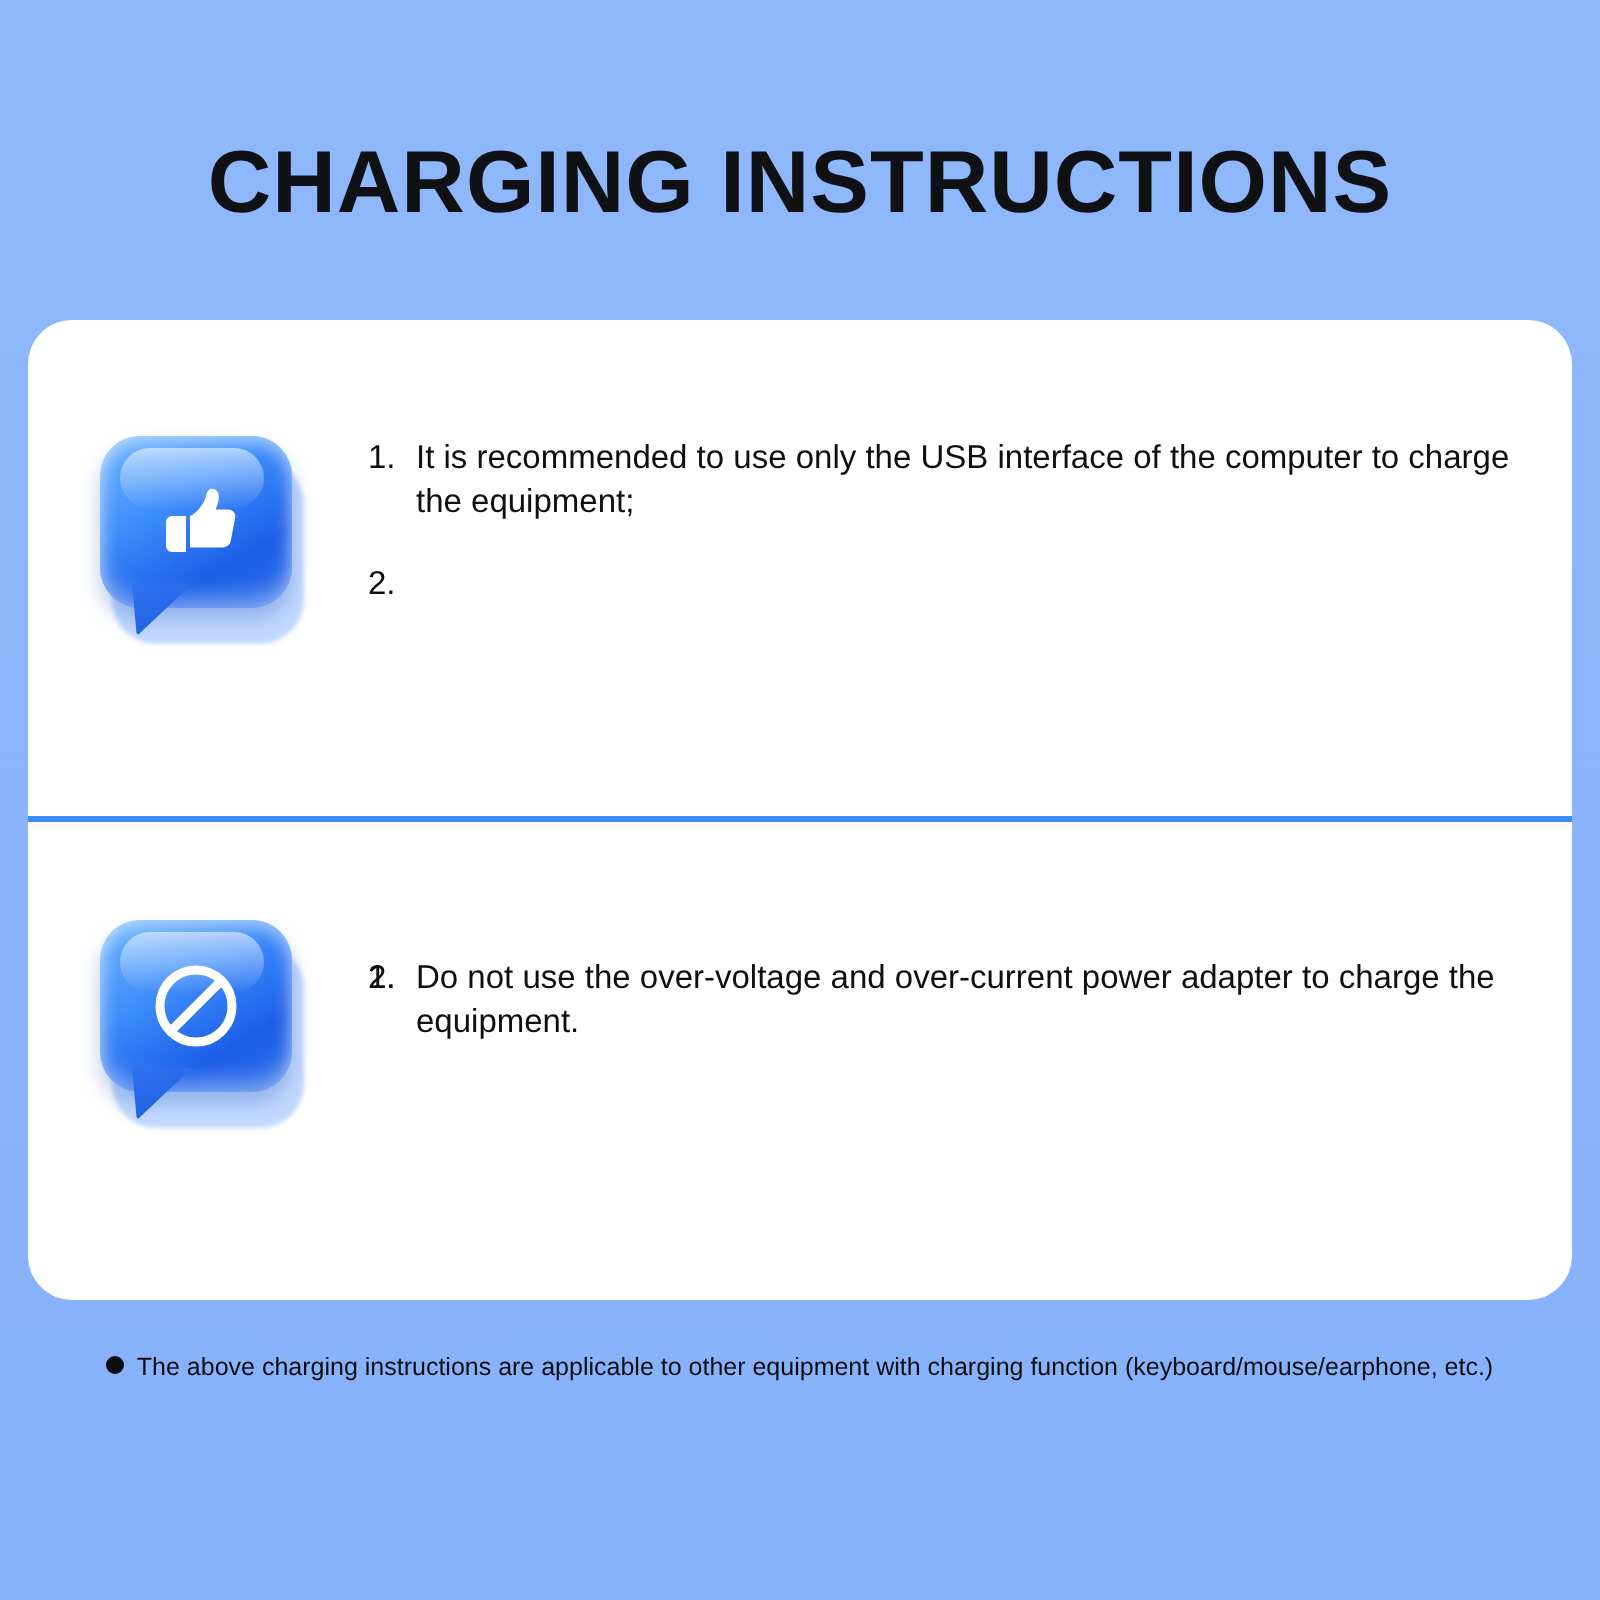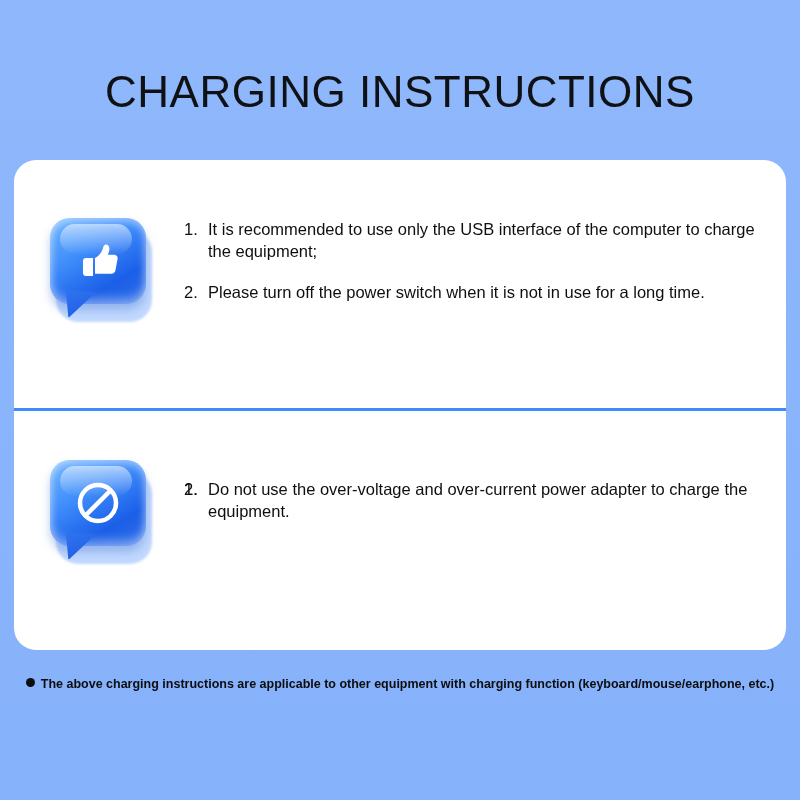--- a/index.html
+++ b/index.html
@@ -17,21 +17,21 @@
     position: relative;
     width: 800px;
     height: 800px;
     background: linear-gradient(180deg, #8fb8fc 0%, #8ab4fb 50%, #86b2fb 100%);
     box-sizing: border-box;
     padding: 0;
   }
   .title {
     text-align: center;
     font-size: 44px;
-    font-weight: normal;
+    font-weight: bold;
     color: #101114;
     letter-spacing: 0.5px;
     padding-top: 68px;
     line-height: 1.1;
     font-family: "Liberation Sans", sans-serif;
   }
   .card {
     position: absolute;
     left: 14px;
     top: 160px;
@@ -159,21 +159,20 @@
   }
   .footnote {
     position: absolute;
     left: 0;
     top: 676px;
     width: 800px;
     text-align: center;
     font-size: 12.5px;
     color: #0c0d10;
     font-family: "Liberation Sans", sans-serif;
-    font-weight: bold;
   }
   .footnote .dot {
     display: inline-block;
     width: 9px;
     height: 9px;
     border-radius: 50%;
     background: #0c0d10;
     margin-right: 6px;
     vertical-align: middle;
     position: relative;
@@ -205,21 +204,20 @@
         </div>
       </div>
       <div class="text-col">
         <ol class="items">
           <li>
             <span class="num">1.</span>
             <span>It is recommended to use only the USB interface of the computer to charge the equipment;</span>
           </li>
           <li>
             <span class="num">2.</span>
-            <span>Please turn off the power switch when it is not in use for a long time.</span>
           </li>
         </ol>
       </div>
     </div>
 
     <div class="divider"></div>
 
     <div class="panel panel-bottom">
       <div class="icon-wrap">
         <div class="badge">

